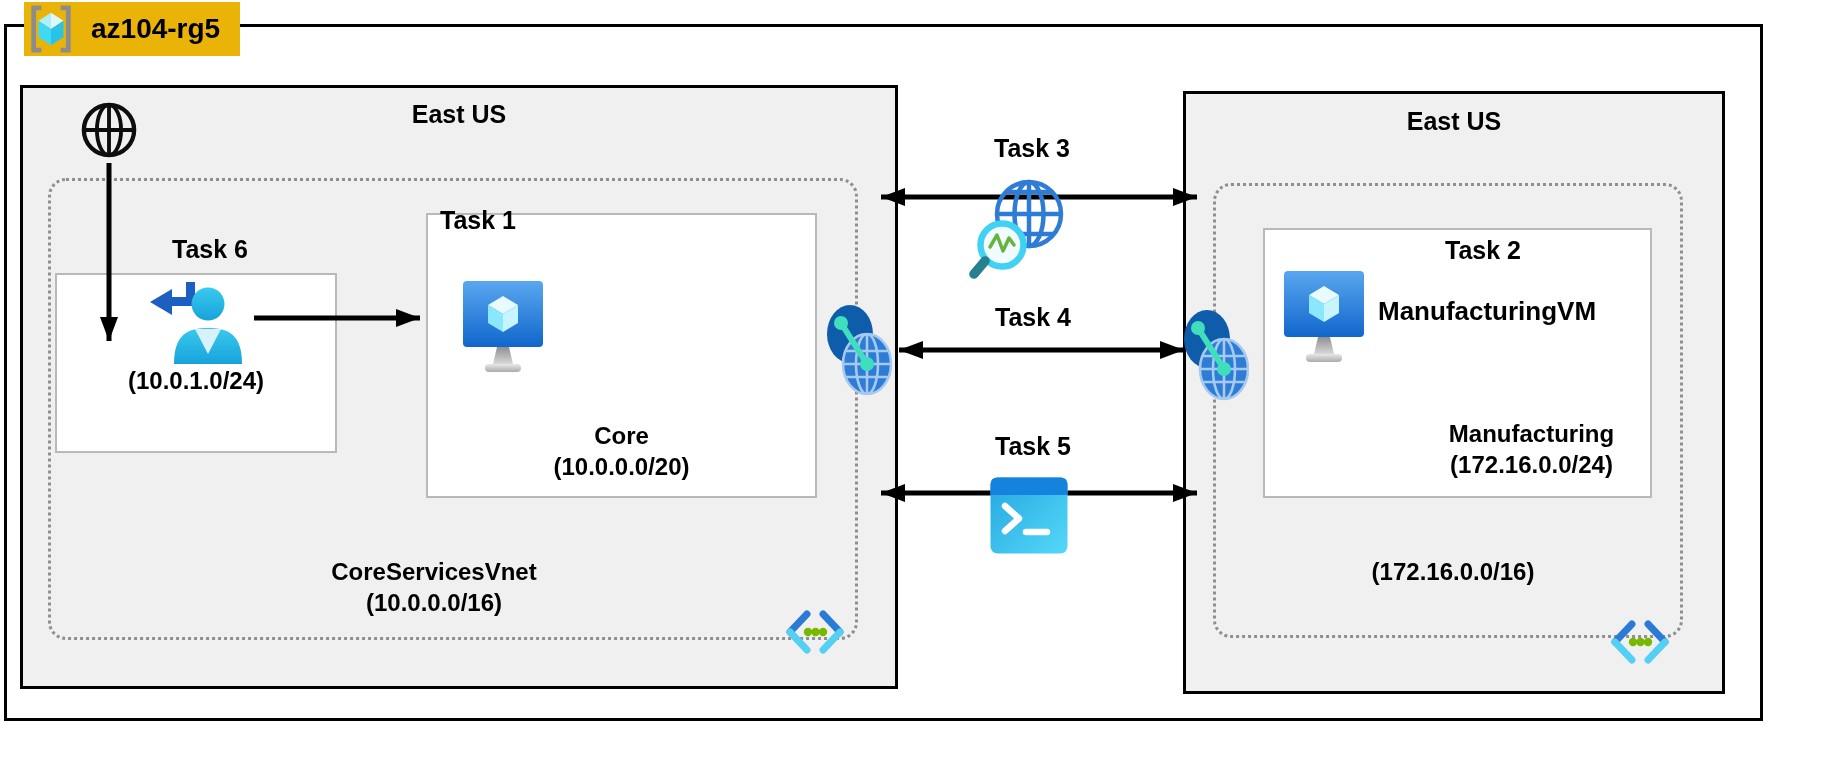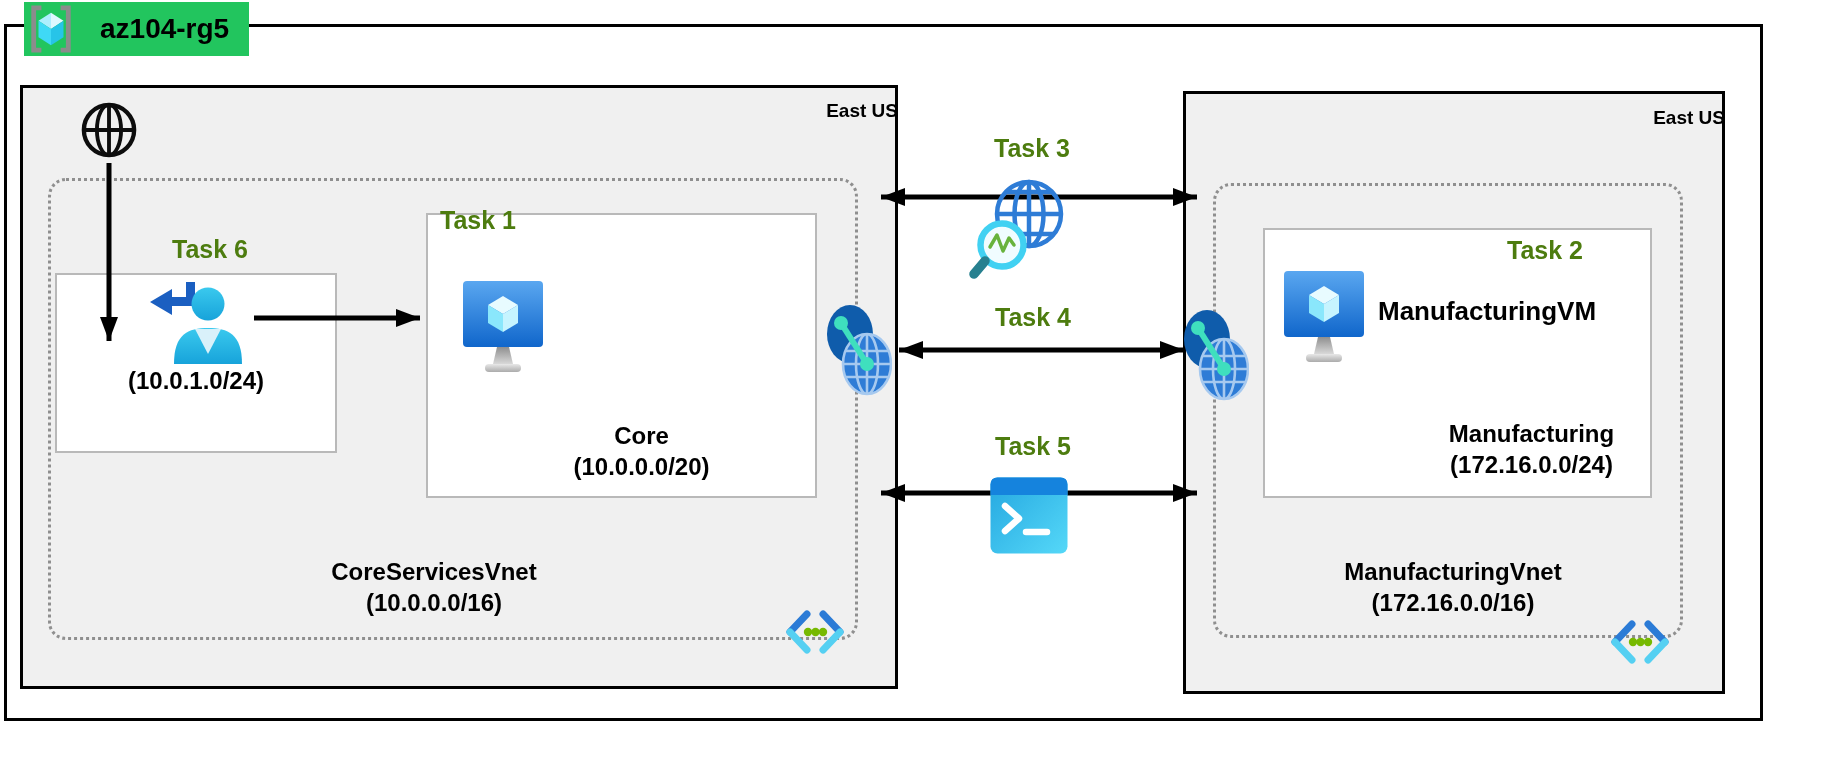--- a/index.html
+++ b/index.html
@@ -9,57 +9,57 @@
     font-weight:700;
     color:#000;
   }
   .canvas { position:relative; width:1828px; height:759px; background:#fff; overflow:hidden; }
   .abs { position:absolute; }
 
   .outer-box { left:4px; top:24px; width:1759px; height:697px; border:3px solid #000; z-index:0; }
 
   .rg-label {
     left:24px; top:2px; height:54px; z-index:6;
-    display:flex; align-items:center; gap:24px;
-    background:#22c55e; padding:0 20px 0 2px;
+    display:flex; align-items:center; gap:15px;
+    background:#eab308; padding:0 20px 0 2px;
     font-size:28px;
   }
 
   .region { background:#f0f0f0; border:3px solid #000; z-index:1; }
   .region-left  { left:20px;   top:85px; width:878px; height:604px; }
   .region-right { left:1183px; top:91px; width:542px; height:603px; }
 
   .dotted { border:3px dotted #8f8f8f; border-radius:18px; z-index:2; }
   .dotted-left  { left:48px;   top:178px; width:810px; height:462px; }
   .dotted-right { left:1213px; top:183px; width:470px; height:455px; }
 
   .subbox { background:#fff; border:2px solid #b9b9b9; z-index:3; }
   .perimeter-box { left:55px;   top:273px; width:282px; height:180px; }
   .task1-box     { left:426px;  top:213px; width:391px; height:285px; }
   .task2-box     { left:1263px; top:228px; width:389px; height:270px; }
 
-  .title { font-size:19px; text-align:right; z-index:5; }
+  .title { font-size:25px; text-align:center; z-index:5; }
   .title-left  { left:20px;   top:100px; width:878px; }
   .title-right { left:1183px; top:107px; width:542px; }
 
-  .task-label { color:#4d7c0f; font-size:25px; z-index:5; white-space:nowrap; }
+  .task-label { color:#000000; font-size:25px; z-index:5; white-space:nowrap; }
   .task6-label { left:149px; top:219px; width:122px; text-align:center;margin-top:16px; }
   .task1-label { left:440px; top:206px; }
-  .task2-label { left:1445px; top:236px; width:200px; text-align:center; }
+  .task2-label { left:1445px; top:236px; width:200px; text-align:left; }
   .task3-label { left:952px; top:134px; width:160px; text-align:center; }
   .task4-label { left:953px; top:303px; width:160px; text-align:center; }
   .task5-label { left:953px; top:432px; width:160px; text-align:center; }
 
   .vm-name { font-size:26px; z-index:5; white-space:nowrap; }
   .core-vm-name { left:560px;  top:300px; }
   .mfg-vm-name  { left:1378px; top:296px; }
 
   .stack { text-align:center; font-size:24px; line-height:31px; z-index:5; }
   .perimeter-stack { left:55px;   top:366px; width:282px; line-height:29px; }
-  .core-stack      { left:426px;  top:420px; width:391px;margin-left:20px; }
+  .core-stack      { left:426px;  top:420px; width:391px; }
   .mfg-stack       { left:1337px; top:418px; width:389px; }
   .corevnet-stack  { left:234px;  top:556px; width:400px; }
   .mfgvnet-stack   { left:1253px; top:556px; width:400px; }
 
   .icon { z-index:5; }
   .internet-globe { left:80px;  top:100px; }
   .perimeter-icon { left:146px; top:278px; }
   .vm-icon-core   { left:462px; top:280px; }
   .vm-icon-mfg    { left:1283px; top:270px; }
   .nw-icon        { left:965px; top:172px; }
@@ -255,20 +255,19 @@
   <svg class="abs icon vm-icon-mfg" width="82" height="100">
     <use href="#sym-vm"></use>
   </svg>
   <div class="abs vm-name mfg-vm-name">ManufacturingVM</div>
   <div class="abs stack mfg-stack">
     <div>Manufacturing</div>
     <div>(172.16.0.0/24)</div>
   </div>
 
   <div class="abs stack mfgvnet-stack">
-    <div>ManufacturingVnet</div>
     <div>(172.16.0.0/16)</div>
   </div>
   <svg class="abs icon vnet-icon-right" width="64" height="48">
     <use href="#sym-vnet"></use>
   </svg>
 
 </div>
 
 </body></html>

